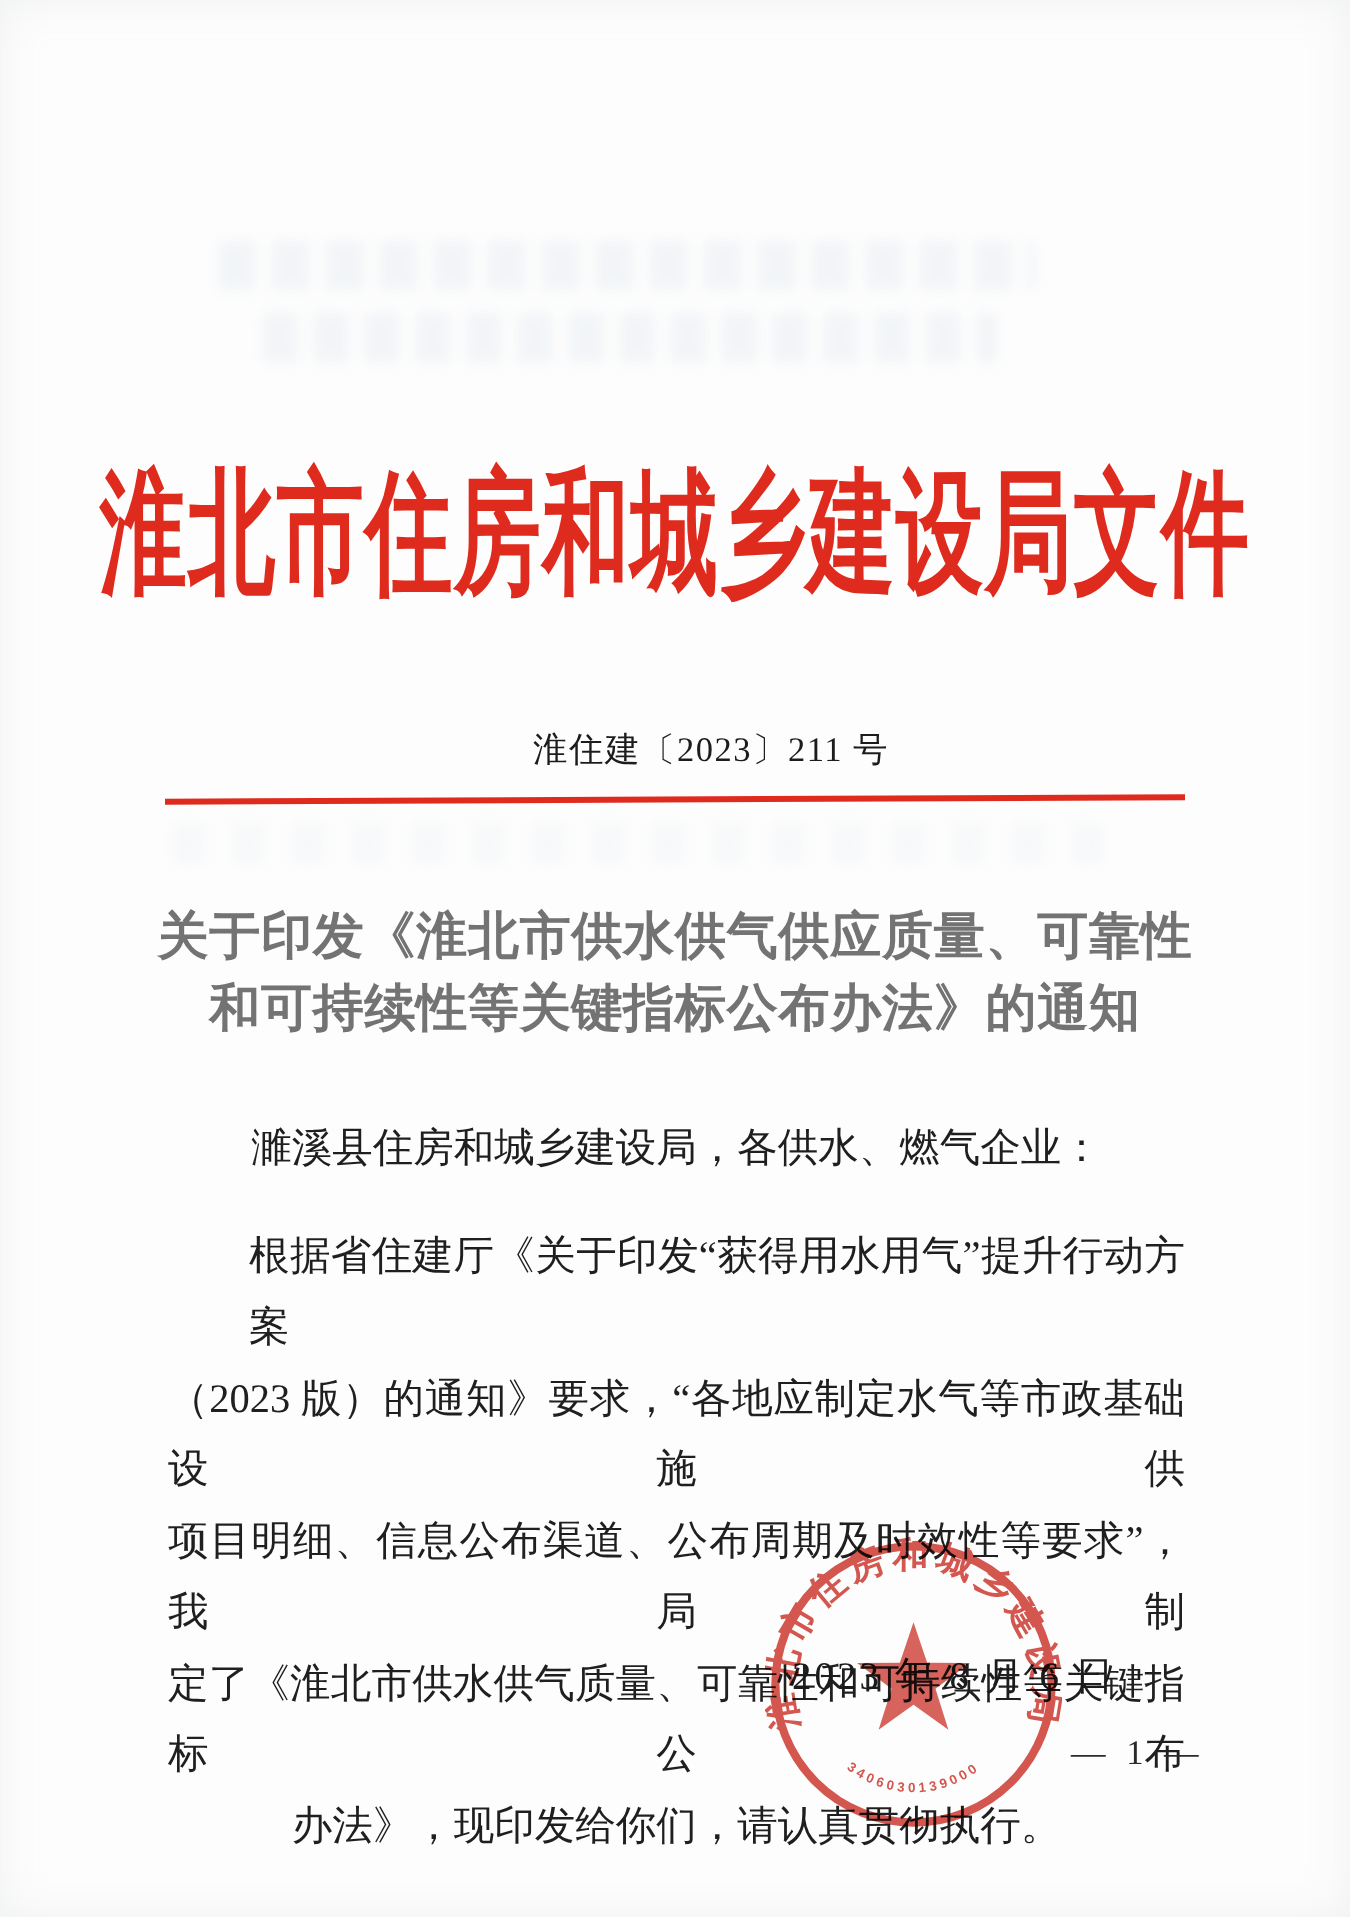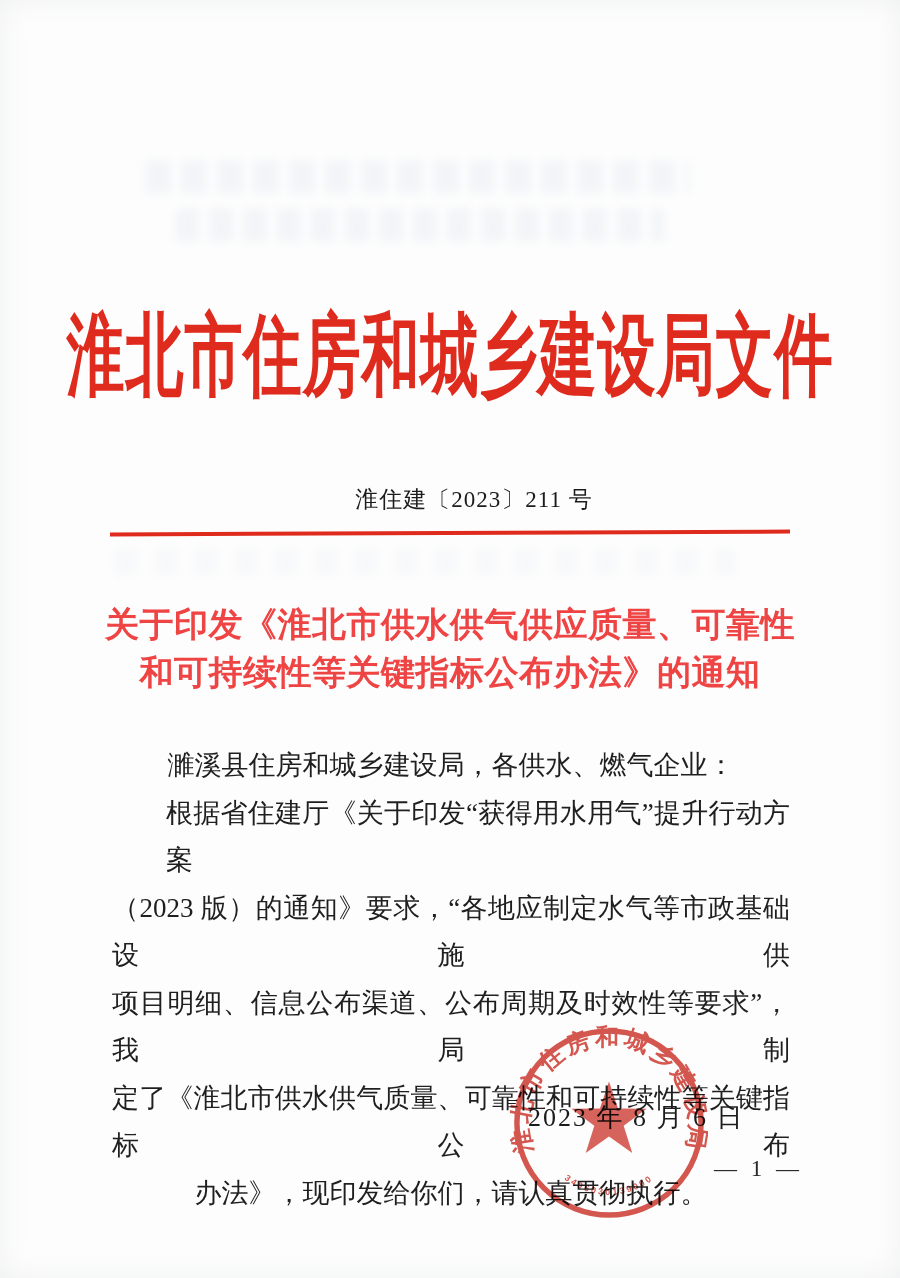--- a/index.html
+++ b/index.html
@@ -33,31 +33,31 @@
     text-align:center; font-size:23px; color:#1c1c1c; letter-spacing:1px;margin-left:24px;
   }
 
   .red-rule {
     position:absolute; left:110px; top:531px; width:680px; height:4px;
     background:#df2b1e; transform:rotate(-0.25deg);
   }
 
   .notice-title {
     position:absolute; left:0; top:601px; width:100%;
-    text-align:center; font-size:34px; font-weight:700; color:#ef4444;
+    text-align:center; font-size:34px; font-weight:700; color:#737373;
     line-height:48px; letter-spacing:0.5px;
   }
 
   .body-block {
     position:absolute; left:112px; top:742px; width:678px;
     font-size:27px; color:#1f1f1f; line-height:47.5px;
   }
   .bl { white-space:nowrap;text-align:center; }
   .bl.just { white-space:normal; text-align:justify; text-align-last:justify; }
-  .bl.indent { padding-left:54px; }
+  .bl.indent { padding-left:54px;margin-top:24px; }
 
   .issue-date {
     position:absolute; left:528px; top:1100px; z-index:1;
     font-size:26px; color:#1b1b1b; letter-spacing:2px; white-space:nowrap;
   }
 
   .seal {
     position:absolute; left:510px; top:1024px; width:198px; height:198px;
     z-index:2; mix-blend-mode:multiply; opacity:.88;
   }

